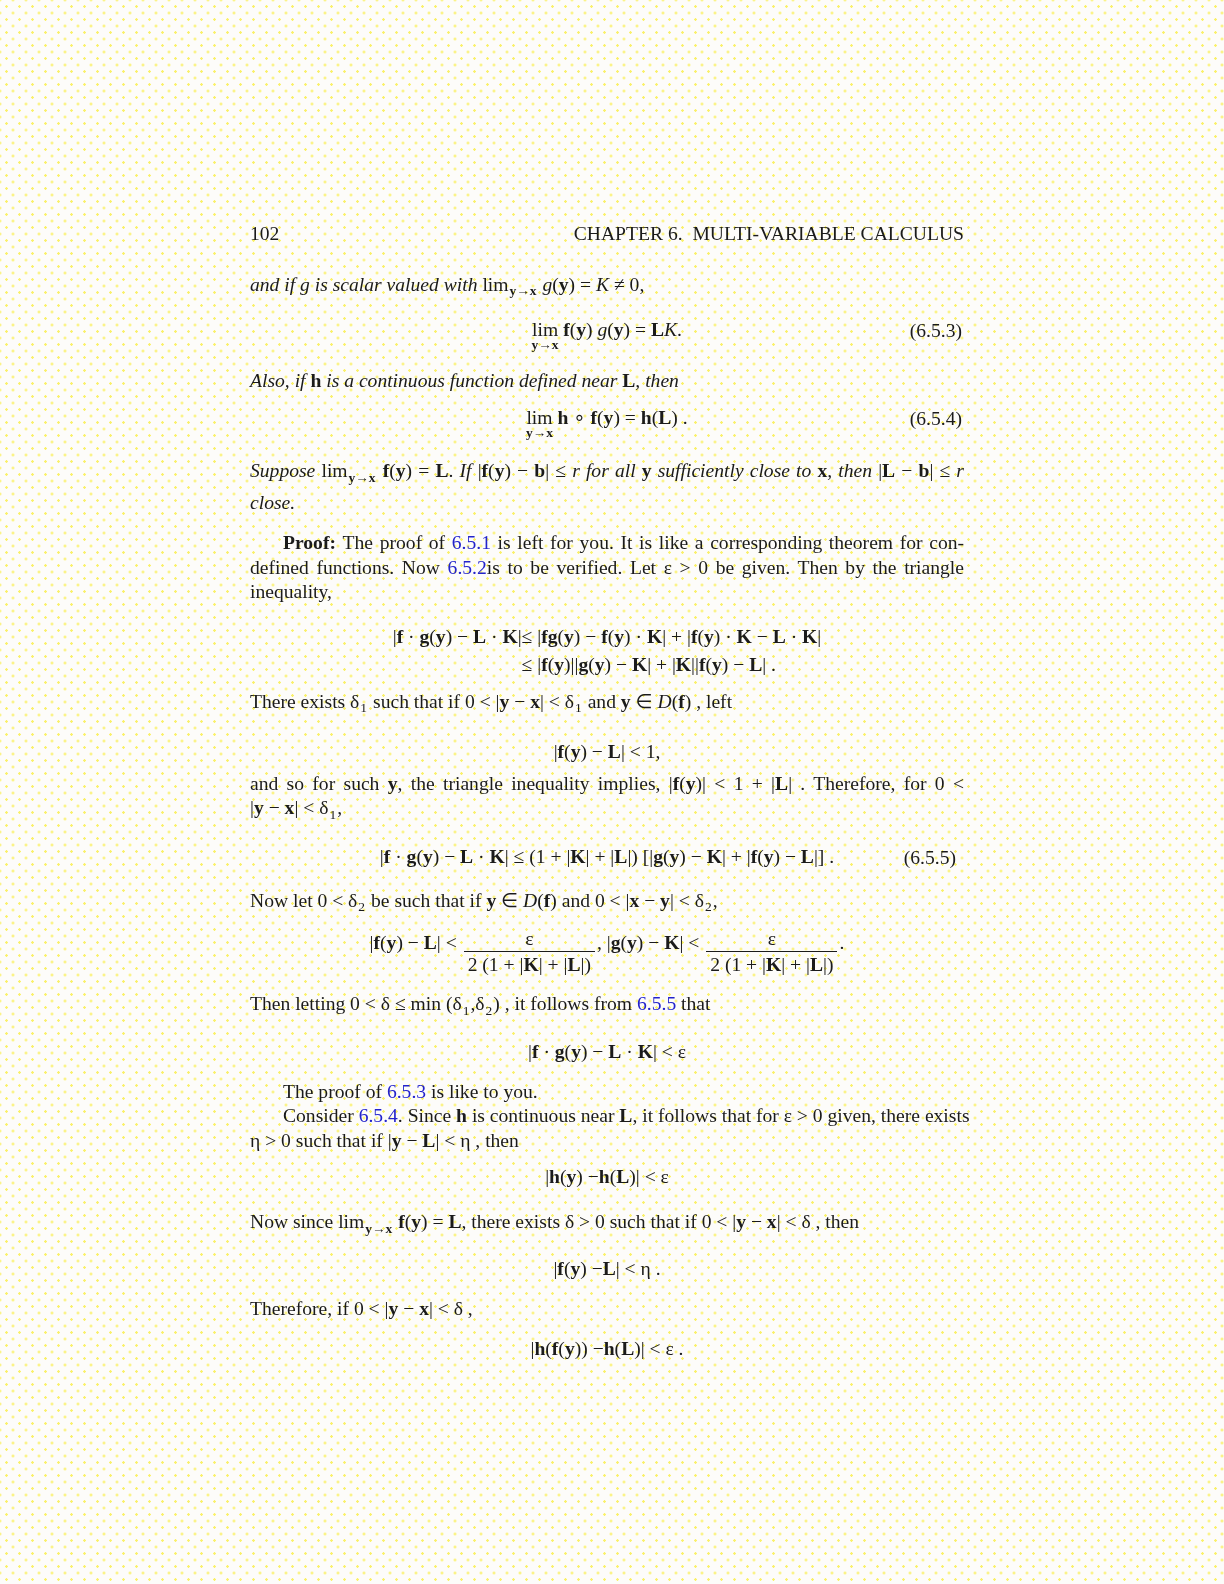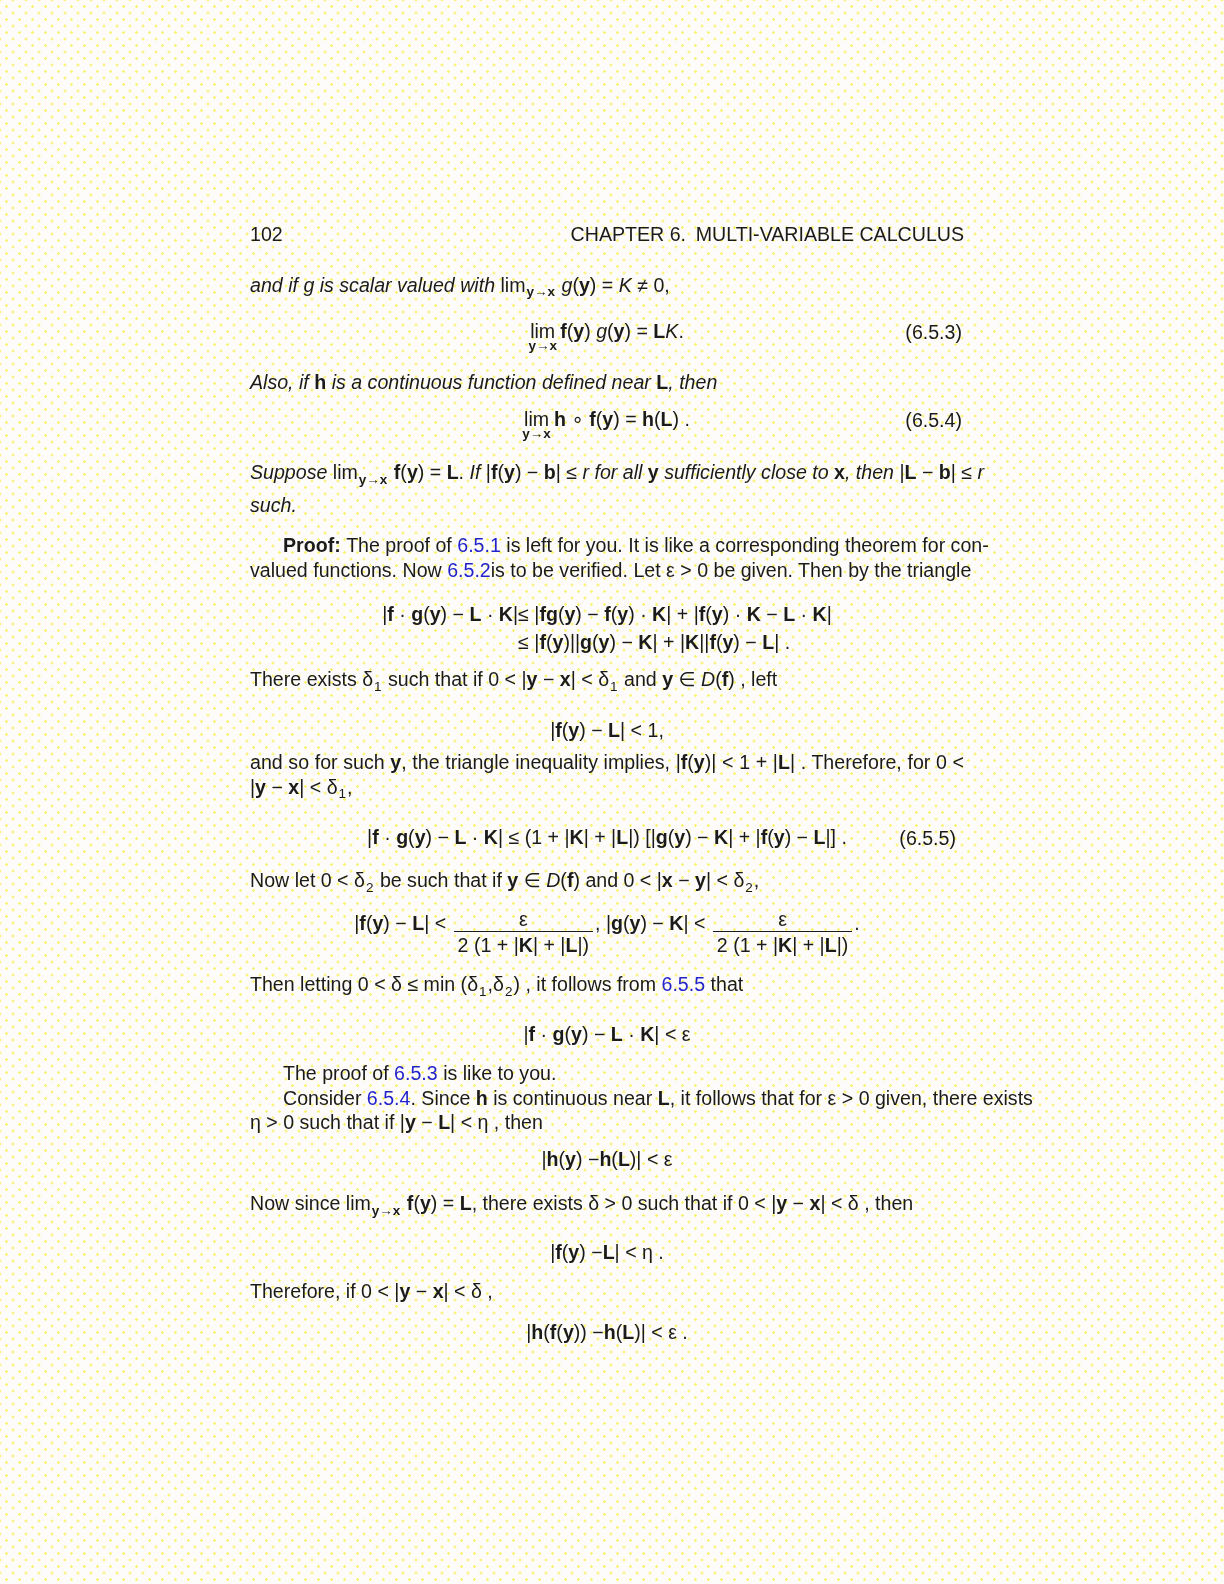--- a/index.html
+++ b/index.html
@@ -10,21 +10,21 @@
   .page{
     position:relative;
     width:1224px;height:1584px;
     overflow:hidden;
     background-color:#fdfcfa;
     background-image:
       radial-gradient(circle, rgba(250,240,100,.95) 1.05px, rgba(250,240,100,0) 1.5px),
       radial-gradient(circle, rgba(250,240,100,.95) 1.05px, rgba(250,240,100,0) 1.5px);
     background-size:13px 13px;
     background-position:0 0, 6.5px 6.5px;
-    font-family:Liberation Sans, sans-serif;
+    font-family:Liberation Serif, serif;
     color:var(--ink);
   }
   .content{
     position:absolute;
     left:250px;top:222px;width:714px;
     font-size:19.6px;
     line-height:24.6px;
   }
   .hdr{
     display:flex;justify-content:space-between;align-items:baseline;
@@ -92,26 +92,27 @@
       <div class="line"><span class="st-i">Also, if </span><span class="st-b">h</span><span class="st-i"> is a continuous function defined near </span><span class="st-b">L</span><span class="st-i">, then</span></div>
     </div>
 
     <div class="eq eq-lim eq2">
       <span><span class="limstack"><span>lim</span><span class="limunder"><span class="st-b">y</span><span>→</span><span class="st-b">x</span></span></span><span class="st-b">h</span><span> ∘ </span><span class="st-b">f</span><span>(</span><span class="st-b">y</span><span>) = </span><span class="st-b">h</span><span>(</span><span class="st-b">L</span><span>) .</span></span>
       <span class="eqtag">(6.5.4)</span>
     </div>
 
     <div class="par">
       <div class="line just"><span class="st-i">Suppose </span><span>lim</span><span class="st-b st-sub">y→x</span><span> </span><span class="st-b">f</span><span>(</span><span class="st-b">y</span><span>) = </span><span class="st-b">L</span><span>. </span><span class="st-i">If </span><span>|</span><span class="st-b">f</span><span>(</span><span class="st-b">y</span><span>) − </span><span class="st-b">b</span><span>| ≤ </span><span class="st-i">r</span><span class="st-i"> for all </span><span class="st-b">y</span><span class="st-i"> sufficiently close to </span><span class="st-b">x</span><span class="st-i">, then </span><span>|</span><span class="st-b">L</span><span> − </span><span class="st-b">b</span><span>| ≤ </span><span class="st-i">r</span></div>
-      <div class="line"><span class="st-i">such.</span></div>
+      <div class="line"><span class="st-i">close.</span></div>
     </div>
 
     <div class="par p4">
       <div class="line just indent"><span class="st-b">Proof: </span><span>The proof of </span><span class="st-link">6.5.1</span><span> is left for you. It is like a corresponding theorem for con-</span></div>
-      <div class="line just"><span>valued functions. Now </span><span class="st-link">6.5.2</span><span>is to be verified. Let ε &gt; 0 be given. Then by the triangle</span></div>
+      <div class="line just"><span>defined functions. Now </span><span class="st-link">6.5.2</span><span>is to be verified. Let ε &gt; 0 be given. Then by the triangle</span></div>
+      <div class="line"><span>inequality,</span></div>
     </div>
 
     <div class="eq3wrap">
       <div class="align">
         <div class="arow">
           <span class="acell"><span>|</span><span class="st-b">f</span><span> · </span><span class="st-b">g</span><span>(</span><span class="st-b">y</span><span>) − </span><span class="st-b">L</span><span> · </span><span class="st-b">K</span><span>|</span></span>
           <span class="acell"><span> ≤ |</span><span class="st-b">fg</span><span>(</span><span class="st-b">y</span><span>) − </span><span class="st-b">f</span><span>(</span><span class="st-b">y</span><span>) · </span><span class="st-b">K</span><span>| + |</span><span class="st-b">f</span><span>(</span><span class="st-b">y</span><span>) · </span><span class="st-b">K</span><span> − </span><span class="st-b">L</span><span> · </span><span class="st-b">K</span><span>|</span></span>
         </div>
         <div class="arow">
           <span class="acell"></span>

